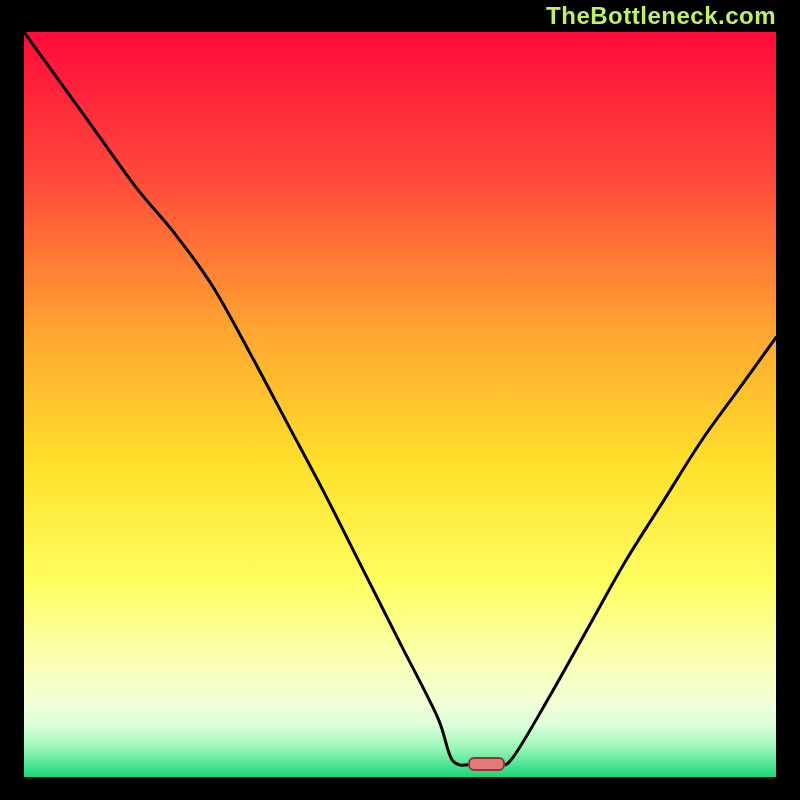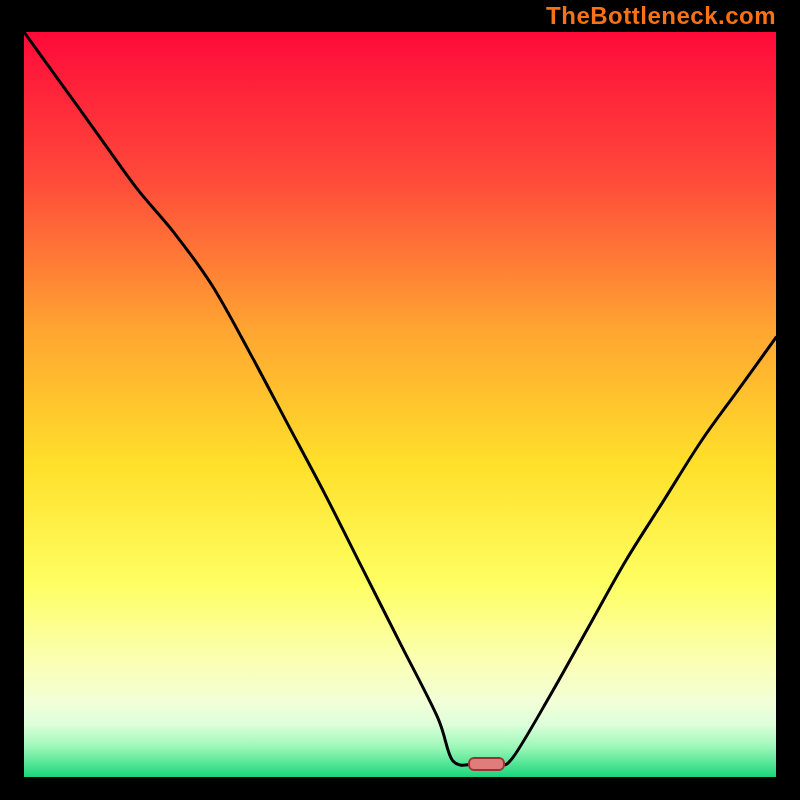--- a/index.html
+++ b/index.html
@@ -15,21 +15,21 @@
     width: 800px;
     height: 800px;
   }
   .watermark {
     position: absolute;
     top: 2px;
     right: 24px;
     font-family: Arial, Helvetica, sans-serif;
     font-size: 24px;
     font-weight: 600;
-    color: #f97316;
+    color: #bef264;
     letter-spacing: 0.5px;
     margin-left: 32px;
   }
   .plot-frame {
     position: absolute;
     left: 24px;
     top: 32px;
     width: 752px;
     height: 745px;
     background: #000;

